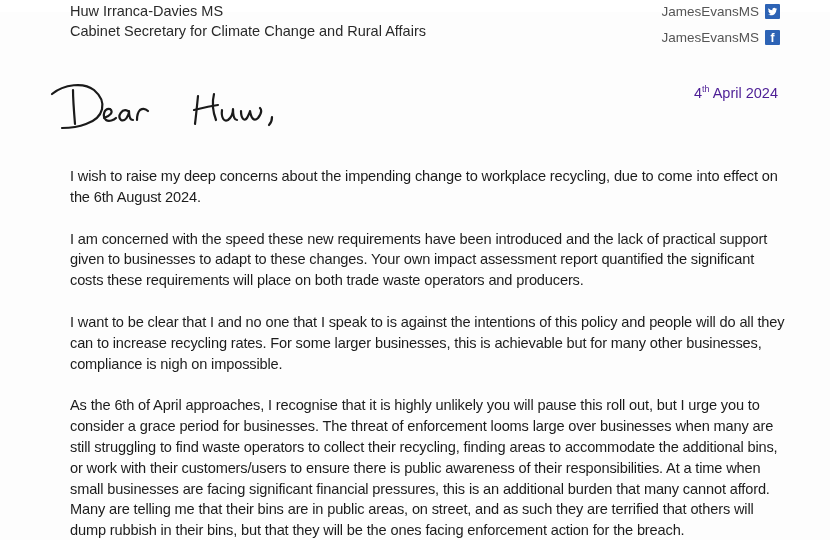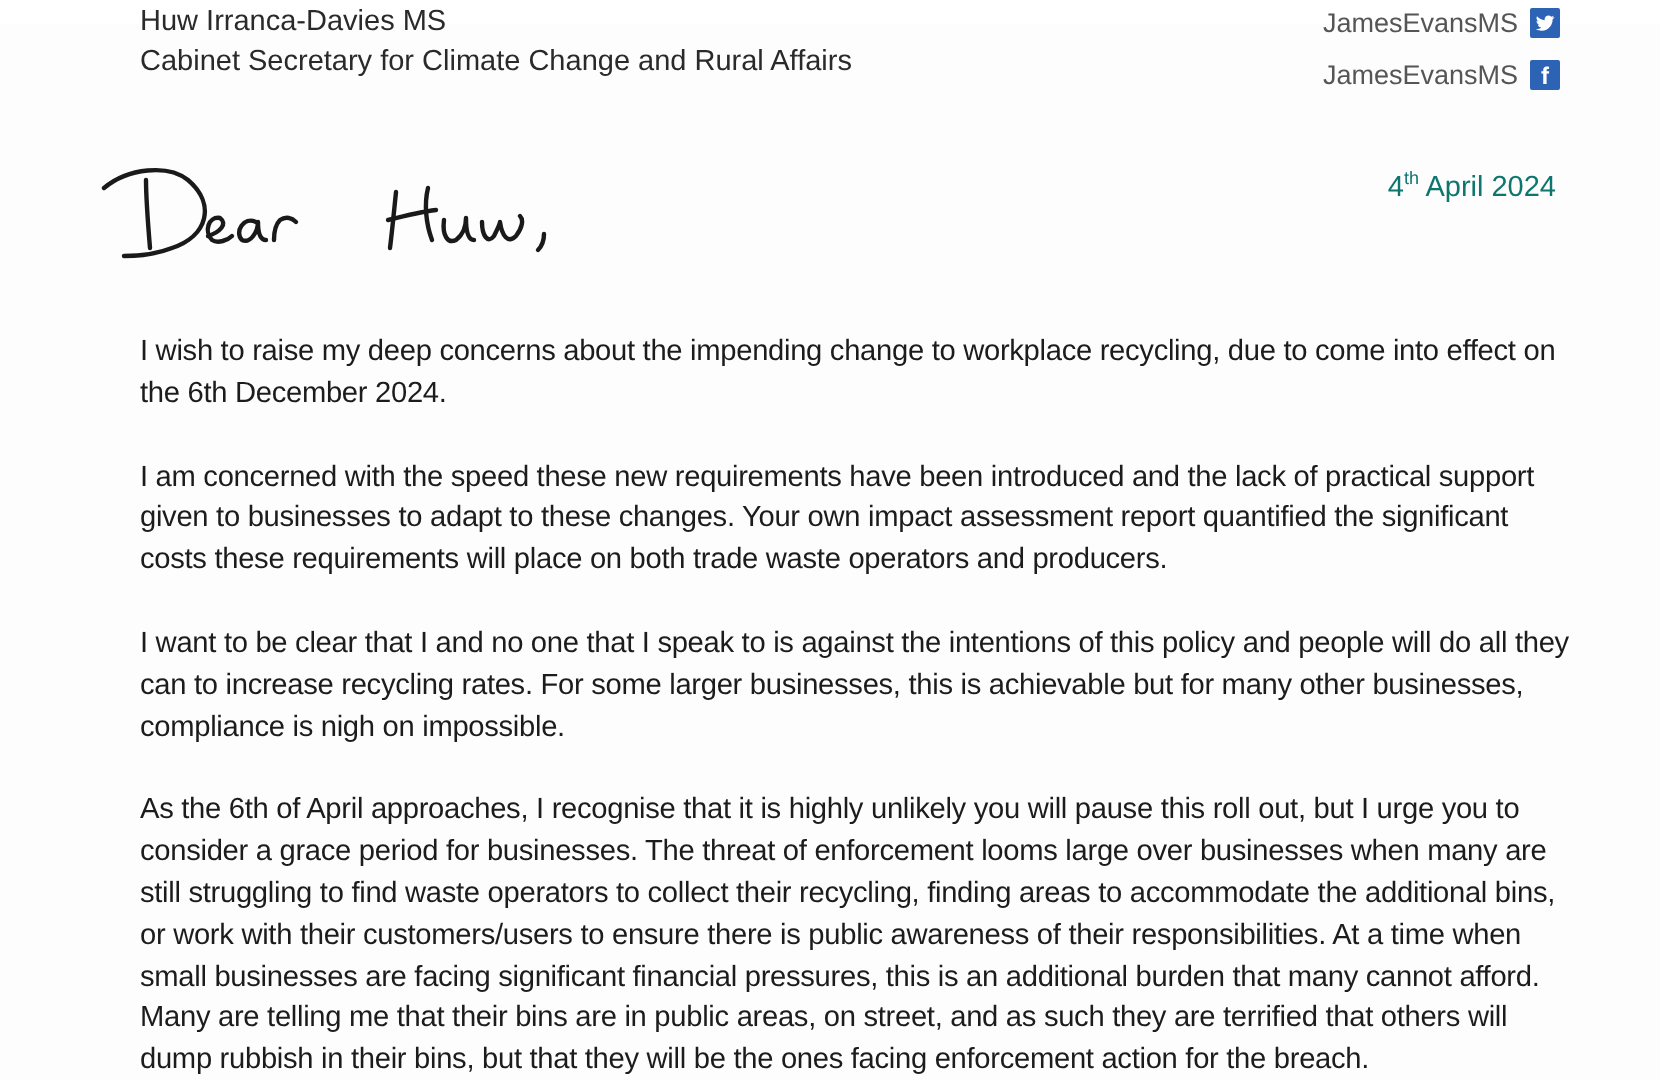--- a/index.html
+++ b/index.html
@@ -69,21 +69,21 @@
       top: 62px;
       width: 240px;
       height: 62px;
     }
     .salutation svg { width: 100%; height: 100%; }
     .date {
       position: absolute;
       right: 52px;
       top: 72px;
       font-size: 14.5px;
-      color: #0f766e;
+      color: #4c1d95;
       white-space: nowrap;
       text-align: center;
     }
     .date sup { font-size: 9px; vertical-align: 6px; }
     .body-text {
       position: absolute;
       left: 70px;
       top: 154px;
       width: 720px;
       font-size: 14.6px;
@@ -140,19 +140,19 @@
       <path d="M226 43 C 226 46, 225 49, 223 51"></path>
     </svg>
   </div>
 
   <div class="date">
     <span>4</span><sup>th</sup>
     <span>April 2024</span>
   </div>
 
   <div class="body-text">
-    <p>I wish to raise my deep concerns about the impending change to workplace recycling, due to come into effect on the 6th December 2024.</p>
+    <p>I wish to raise my deep concerns about the impending change to workplace recycling, due to come into effect on the 6th August 2024.</p>
     <p>I am concerned with the speed these new requirements have been introduced and the lack of practical support given to businesses to adapt to these changes.  Your own impact assessment report quantified the significant costs these requirements will place on both trade waste operators and producers.</p>
     <p>I want to be clear that I and no one that I speak to is against the intentions of this policy and people will do all they can to increase recycling rates.   For some larger businesses, this is achievable but for many other businesses, compliance is nigh on impossible.</p>
     <p>As the 6th of April approaches, I recognise that it is highly unlikely you will pause this roll out, but I urge you to consider a grace period for businesses.  The threat of enforcement looms large over businesses when many are still struggling to find waste operators to collect their recycling, finding areas to accommodate the additional bins, or work with their customers/users to ensure there is public awareness of their responsibilities.  At a time when small businesses are facing significant financial pressures, this is an additional burden that many cannot afford.  Many are telling me that their bins are in public areas, on street, and as such they are terrified that others will dump rubbish in their bins, but that they will be the ones facing enforcement action for the breach.</p>
   </div>
 
 </div>
 
 </body></html>

